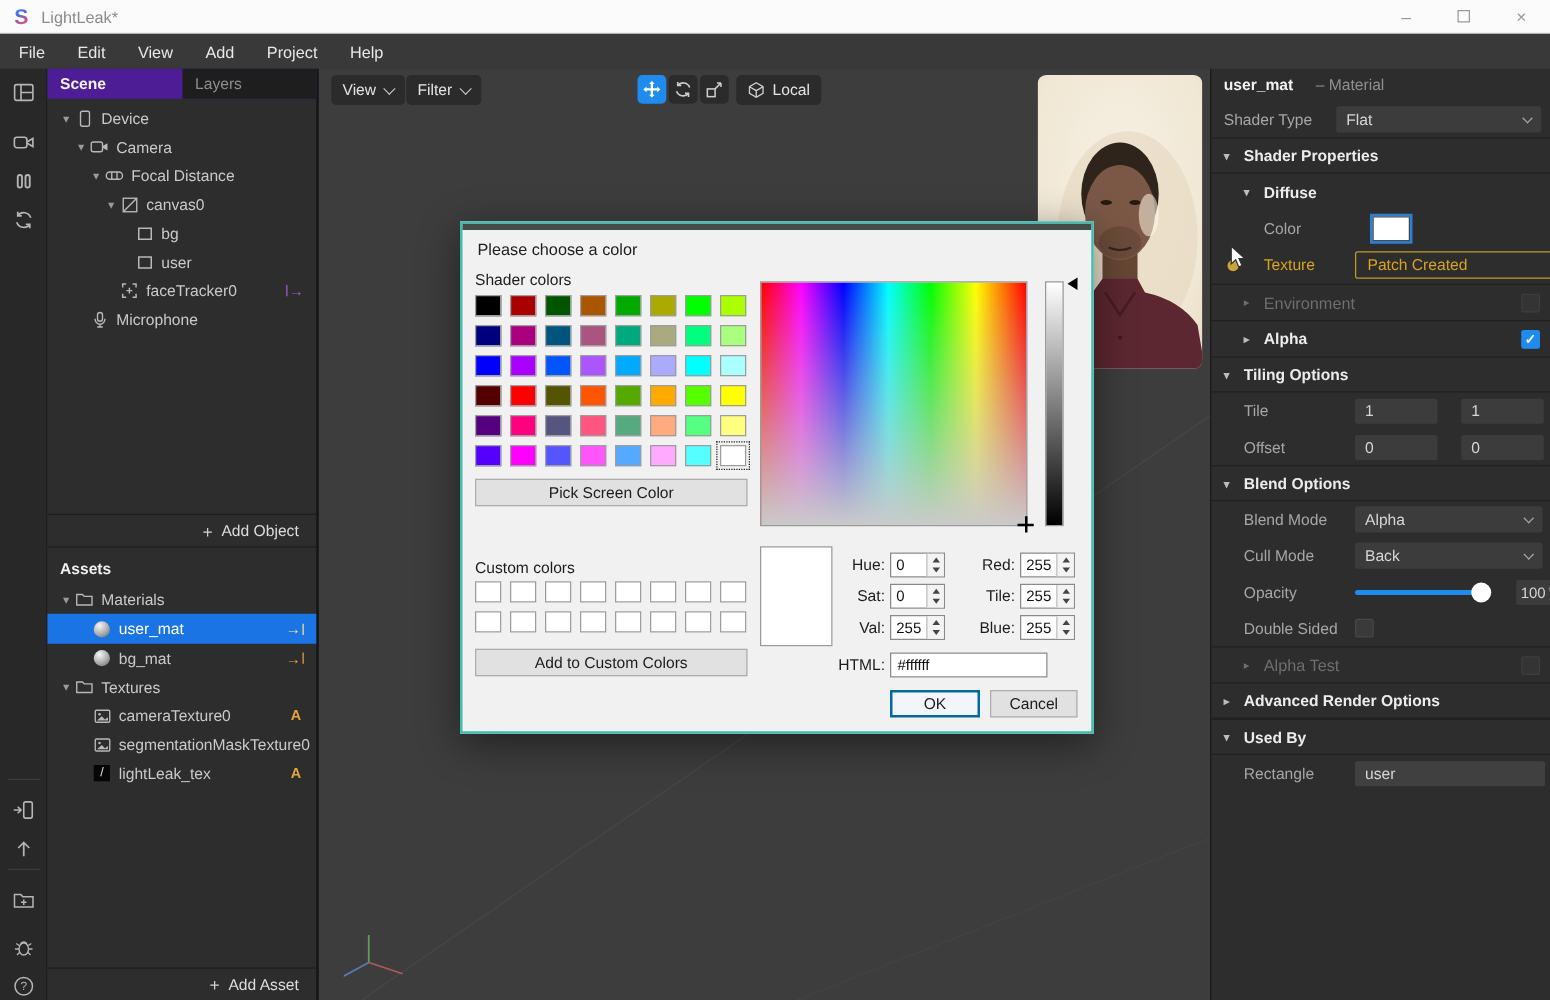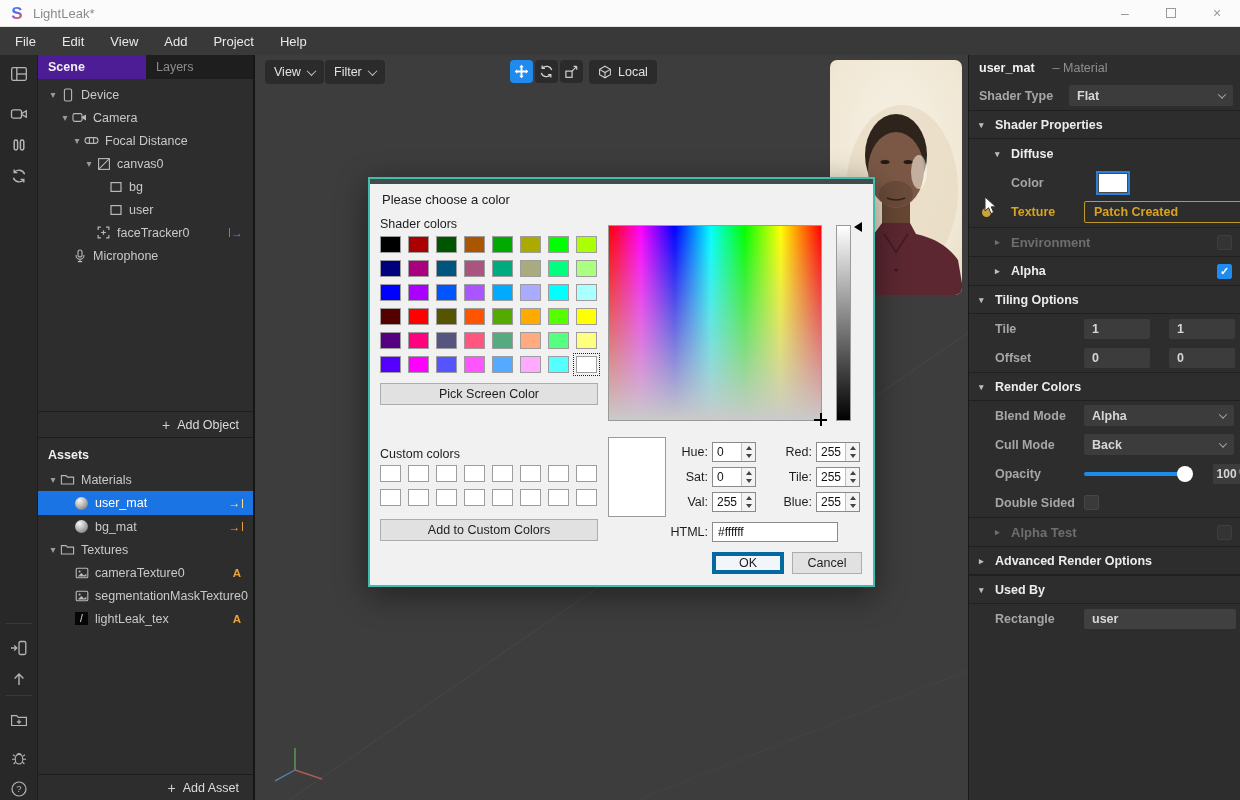--- a/index.html
+++ b/index.html
@@ -58,21 +58,21 @@
   .axis { position:absolute; left:18px; top:690px; }
 
   
   .preview { position:absolute; left:573px; top:5px; width:132px; height:235px; border-radius:7px; overflow:hidden; }
 
   
   .inspector { position:absolute; left:968px; top:55px; width:272px; height:745px; background:#2d2d2d; border-left:1px solid #1a1a1a; color:#c4c4c4; }
   .insp-header { height:26px; display:flex; align-items:center; padding-left:10px; font-size:12.5px; }
   .insp-header b { color:#f2f2f2; }
   .insp-header .suffix { color:#8f8f8f; margin-left:18px; }
-  .irow { height:29px; display:flex; align-items:center; padding-left:10px; position:relative;font-weight:bold; }
+  .irow { height:29px; display:flex; align-items:center; padding-left:10px; position:relative; }
   .irow.section { border-top:1px solid #202020; border-bottom:1px solid #202020; color:#ececec; font-weight:bold; font-size:12.5px; }
   .irow.subhead { color:#ececec; font-weight:bold; font-size:12.5px; }
   .irow.sep-top { border-top:1px solid #202020; }
   .irow .itri { width:16px; font-size:9px; color:#bdbdbd; }
   .irow.sub { padding-left:26px; }
   .irow.prop { padding-left:42px; }
   .ilabel { color:#a6a6a6; font-size:12.5px; }
   .irow.disabled { color:#6e6e6e; }
   .gold { color:#d8a31f !important; }
   .ctl { position:absolute; left:115px; display:flex; align-items:center; }
@@ -92,21 +92,21 @@
   
   .dialog { position:absolute; left:368px; top:177px; width:507px; height:410px; background:#f1f1f1; border:2px solid #40bdae; box-shadow:0 8px 30px rgba(0,0,0,.45); color:#1d1d1d; }
   .dlg-topstrip { position:absolute; left:0; top:0; width:100%; height:5px; background:#444b4b; }
   .dlg-title { position:absolute; left:12px; top:13px; font-size:13px; color:#202020; }
   .dlg-label { position:absolute; font-size:12.5px; color:#1d1d1d; }
   .basic-grid { position:absolute; left:10px; top:57px; width:222px; display:grid; grid-template-columns:repeat(8,21px); grid-auto-rows:17px; column-gap:7px; row-gap:7px; }
   .custom-grid { position:absolute; left:10px; top:286px; width:222px; display:grid; grid-template-columns:repeat(8,21px); grid-auto-rows:17px; column-gap:7px; row-gap:7px; }
   .swatch { width:21px; height:17px; border:1px solid #9d9d9d; }
   .swatch.selected { outline:1px dotted #222; outline-offset:2px; }
   .dlg-btn { position:absolute; height:22px; background:#e1e1e1; border:1px solid #adadad; font-size:12.5px; color:#1d1d1d; display:flex; align-items:center; justify-content:center; }
-  .dlg-btn.primary { background:#f2f6fb; border:4px solid #0369a1; }
+  .dlg-btn.primary { background:#f2f6fb; border:2px solid #0369a1; }
   .gradient-box { position:absolute; left:238px; top:46px; width:214px; height:196px; border:1px solid #9a9a9a;
       background: linear-gradient(to bottom, rgba(202,202,202,0) 0%, #cacaca 100%),
                   linear-gradient(to right, #ff0000 0%, #ff00ff 15%, #0000ff 31%, #00ffff 48%, #00ff00 64%, #ffff00 81%, #ff0000 100%); }
   .cross { position:absolute; right:-6px; bottom:-6px; width:13px; height:13px; }
   .cross:before { content:""; position:absolute; left:6px; top:0; width:1.6px; height:13px; background:#000; }
   .cross:after { content:""; position:absolute; top:6px; left:0; width:13px; height:1.6px; background:#000; }
   .vbar { position:absolute; left:466px; top:46px; width:15px; height:196px; border:1px solid #9a9a9a; background:linear-gradient(to bottom,#ffffff,#000000); }
   .varrow { position:absolute; left:484px; top:43px; width:0; height:0; border-top:5px solid transparent; border-bottom:5px solid transparent; border-right:8px solid #000; }
   .preview-box { position:absolute; left:238px; top:258px; width:58px; height:80px; background:#ffffff; border:1px solid #9a9a9a; }
   .spin { position:absolute; width:44px; height:20px; background:#fff; border:1px solid #8a8a8a; display:flex; }
@@ -552,21 +552,21 @@
           <span>0</span>
         </div>
     <div class="ibox" style="width:66px;margin-left:19px">
           <span>0</span>
         </div>
       </div>
   </div>
 
   <div class="irow section">
     <span class="itri">▾</span>
-    <span>Render Colors</span>
+    <span>Blend Options</span>
   </div>
 
   <div class="irow sub">
     <span class="ilabel">Blend Mode</span>
     <div class="ctl">
         <div class="dropdown" style="width:150px">
           <span>Alpha</span>
           <i class="chev"></i>
         </div>
       </div>

